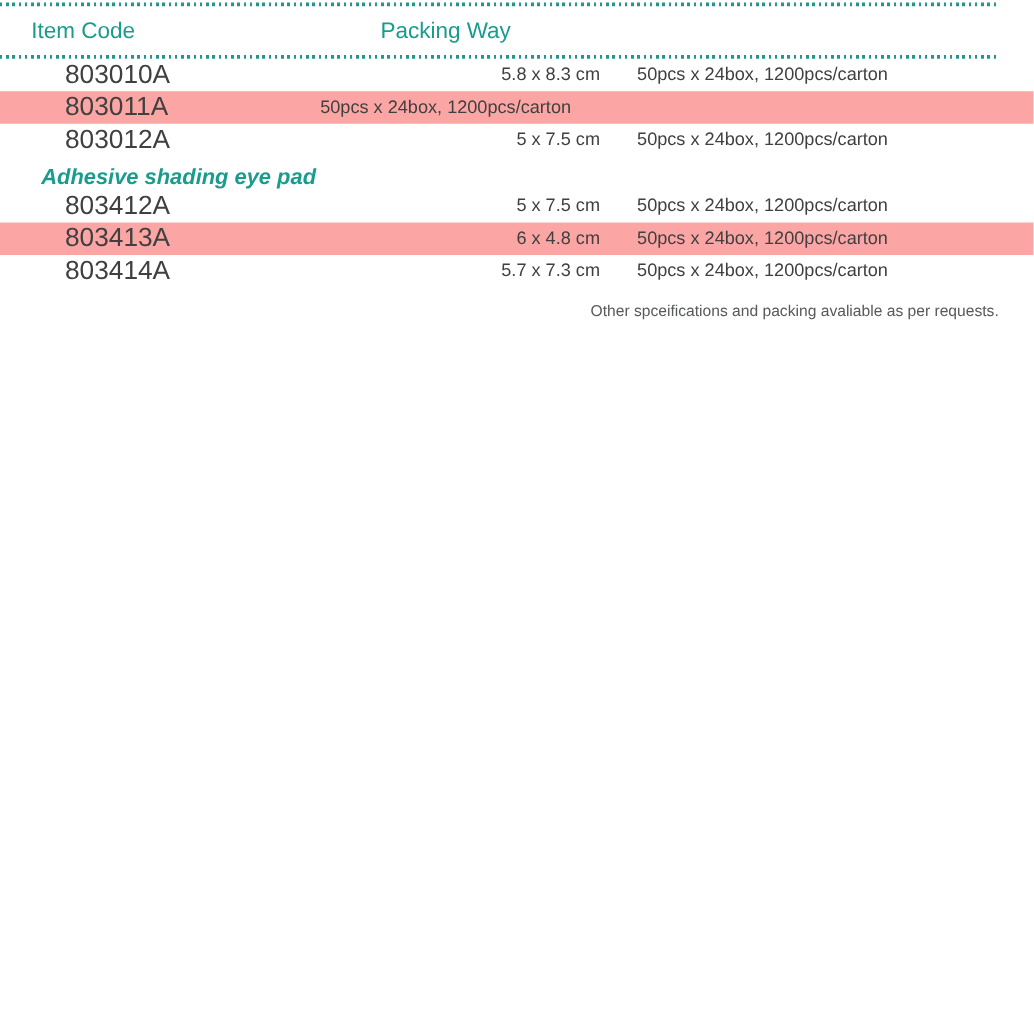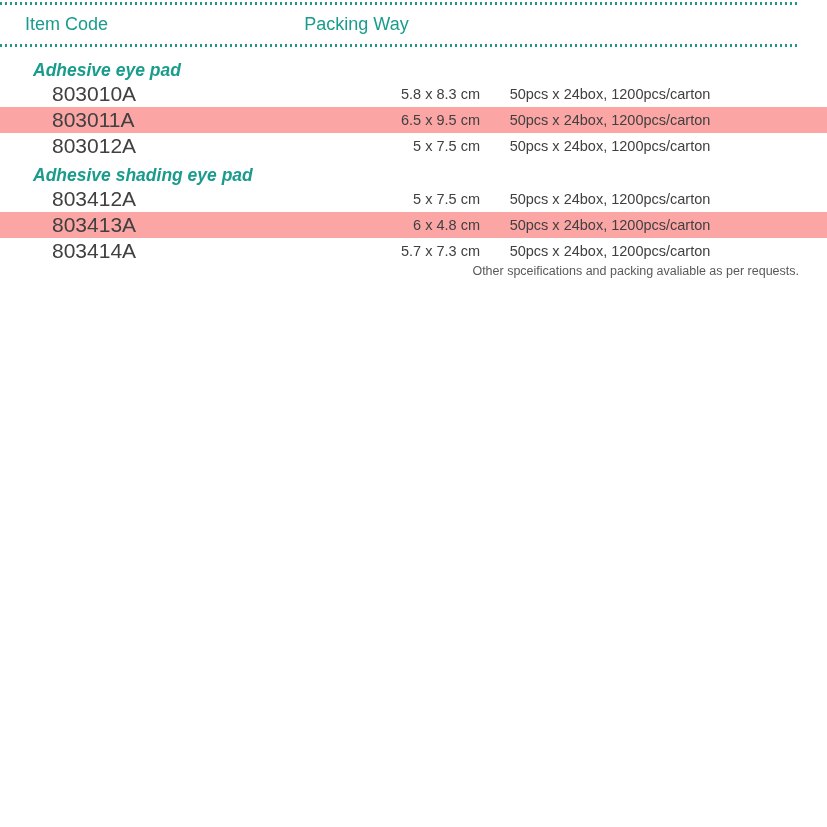--- a/index.html
+++ b/index.html
@@ -53,50 +53,49 @@
     align-items: center;
     color: #404040;
     font-size: 15px;
   }
   .row.alt { background: #fca5a5; }
   .row .col-item { padding-left: 52px; font-size: 21px; }
   .row .col-spec { text-align: right; font-size: 14.5px; }
   .row .col-pack { text-align: center; font-size: 14.5px; }
 
   .note {
+    margin-top: 12px;
     padding-right: 28px;
     text-align: right;
     color: #58595b;
     font-size: 12.5px;
   }
 </style>
 </head>
 <body>
 
 <div class="page">
 
   <div class="dotted top"></div>
 
   <div class="header-row">
     <div class="col-item">Item Code</div>
     <div class="col-pack">Packing Way</div>
   </div>
 
   <div class="dotted"></div>
 
-  <div class="section-title">Adhesive eye pad</div>
 
   <div class="row">
     <div class="col-item">803010A</div>
     <div class="col-spec">5.8 x 8.3 cm</div>
     <div class="col-pack">50pcs x 24box, 1200pcs/carton</div>
   </div>
   <div class="row alt">
     <div class="col-item">803011A</div>
-    <div class="col-spec">6.5 x 9.5 cm</div>
     <div class="col-pack">50pcs x 24box, 1200pcs/carton</div>
   </div>
   <div class="row">
     <div class="col-item">803012A</div>
     <div class="col-spec">5 x 7.5 cm</div>
     <div class="col-pack">50pcs x 24box, 1200pcs/carton</div>
   </div>
 
   <div class="section-title second">Adhesive shading eye pad</div>
 

